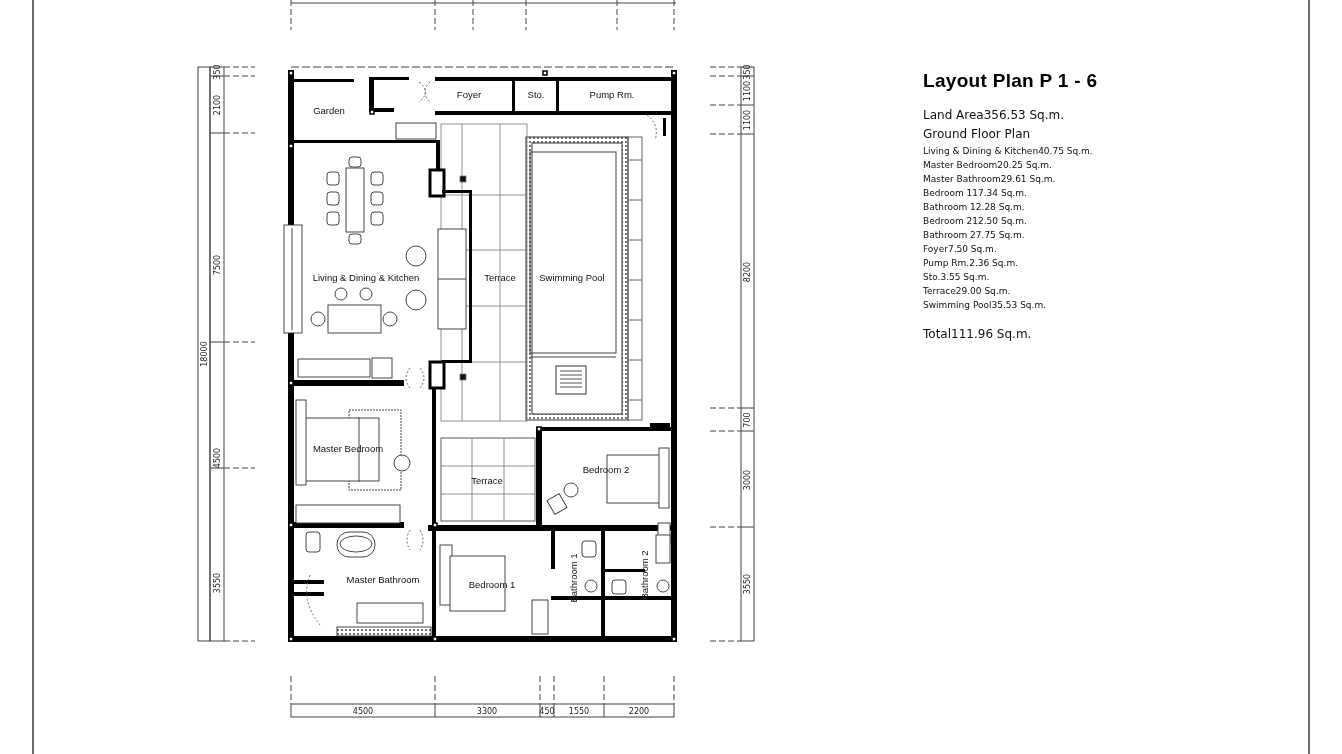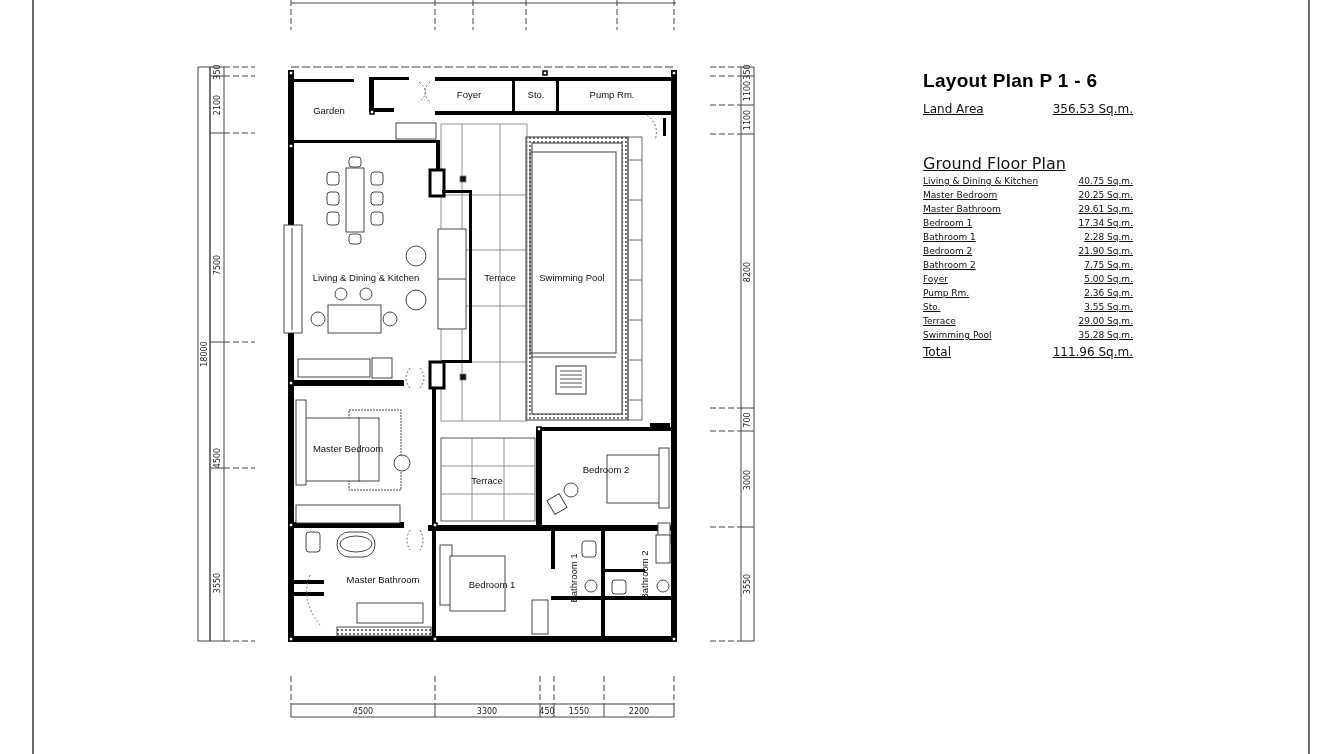--- a/index.html
+++ b/index.html
@@ -2,25 +2,25 @@
 <html><head>
 <meta charset="utf-8">
 <style>
   html,body{margin:0;padding:0;background:#fff;}
   body{width:1342px;height:754px;position:relative;overflow:hidden;font-family:"Liberation Sans",sans-serif;color:#111;}
   .frame-line{position:absolute;top:0;bottom:0;width:2px;background:#6a6a6a;}
   #plan-svg{position:absolute;left:0;top:0;}
   .room-label{font-family:"Liberation Sans",sans-serif;font-size:9.5px;fill:#111;}
   .dim-text{font-family:"DejaVu Sans",sans-serif;font-size:8px;fill:#222;}
   .schedule{position:absolute;left:923px;top:70px;width:210px;}
-  .schedule .title{font-family:"Liberation Sans",sans-serif;font-weight:bold;font-size:19px;letter-spacing:0.3px;margin-bottom:9px;color:#000;}
-  .row{display:flex;justify-content:space-between;font-family:"DejaVu Sans",sans-serif;color:#111;text-decoration:underline;}
+  .schedule .title{font-family:"Liberation Sans",sans-serif;font-weight:bold;font-size:19px;letter-spacing:0.3px;margin-bottom:15px;color:#000;}
+  .row{display:flex;font-family:"DejaVu Sans",sans-serif;color:#111;}
   .row.big{font-size:12px;line-height:17px;}
   .row.small{font-size:9px;line-height:14px;}
-  .row.head{font-size:16px;line-height:20px;margin-top:36px;}
+  .row.head{font-size:12px;line-height:20px;}
   .row .v{white-space:pre;}
 </style>
 </head>
 <body>
 
 <div class="frame-line" style="left:32px;"></div>
 <div class="frame-line" style="left:1308px;"></div>
 
 <svg id="plan-svg" width="1342" height="754" viewBox="0 0 1342 754">
   <defs>
@@ -325,44 +325,44 @@
     <div class="row small">
         <span>Bedroom 1</span>
         <span class="v">17.34 Sq.m.</span>
       </div>
     <div class="row small">
         <span>Bathroom 1</span>
         <span class="v">2.28 Sq.m.</span>
       </div>
     <div class="row small">
         <span>Bedroom 2</span>
-        <span class="v">21.90 Sq.m.</span>
+        <span class="v">12.50 Sq.m.</span>
       </div>
     <div class="row small">
         <span>Bathroom 2</span>
         <span class="v">7.75 Sq.m.</span>
       </div>
     <div class="row small">
         <span>Foyer</span>
-        <span class="v">5.00 Sq.m.</span>
+        <span class="v">7.50 Sq.m.</span>
       </div>
     <div class="row small">
         <span>Pump Rm.</span>
         <span class="v">2.36 Sq.m.</span>
       </div>
     <div class="row small">
         <span>Sto.</span>
         <span class="v">3.55 Sq.m.</span>
       </div>
     <div class="row small">
         <span>Terrace</span>
         <span class="v">29.00 Sq.m.</span>
       </div>
     <div class="row small">
         <span>Swimming Pool</span>
-        <span class="v">35.28 Sq.m.</span>
+        <span class="v">35.53 Sq.m.</span>
       </div>
   </div>
-  <div class="row big" style="margin-top:2px;">
+  <div class="row big" style="margin-top:14px;">
     <span>Total</span>
     <span class="v">111.96 Sq.m.</span>
   </div>
 </div>
 
 </body></html>

